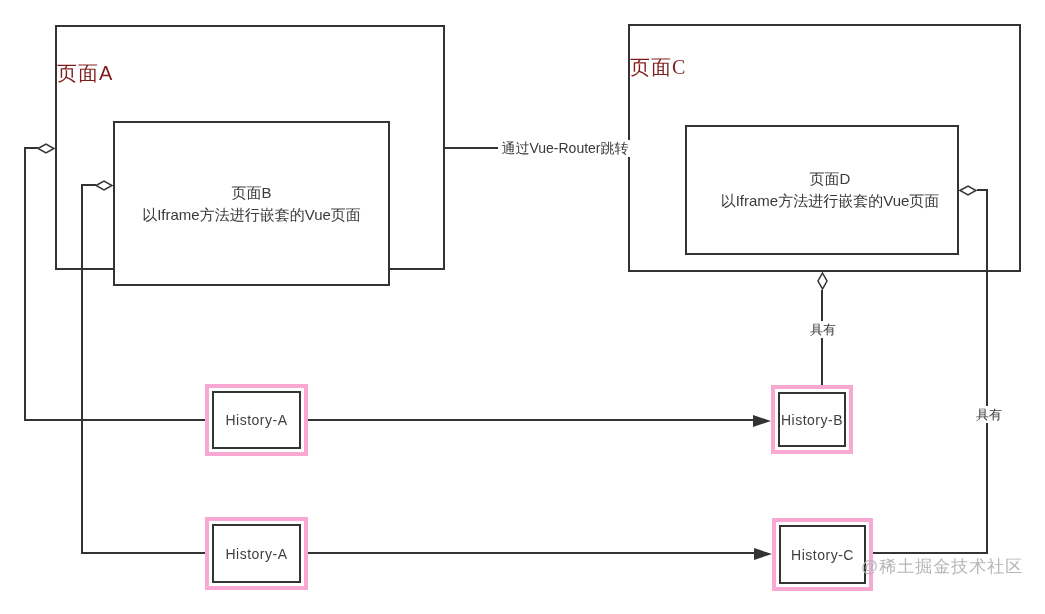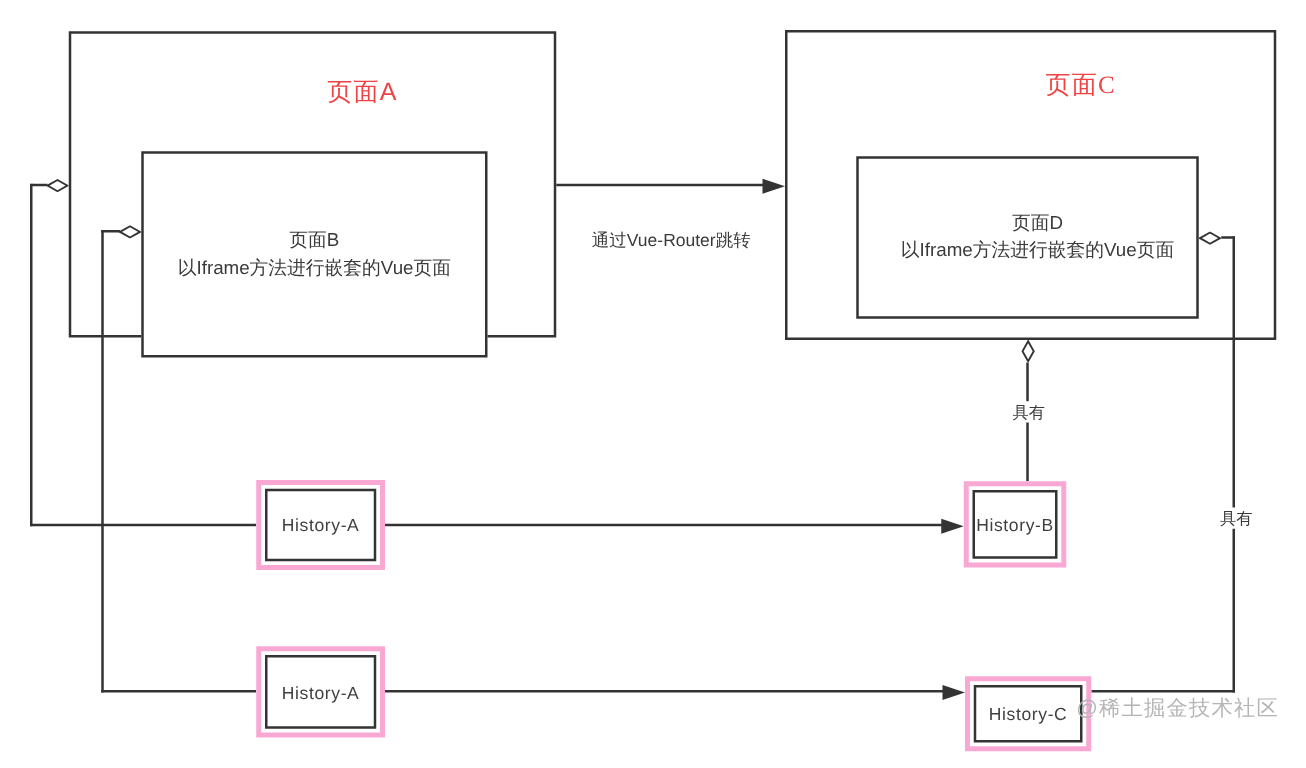--- a/index.html
+++ b/index.html
@@ -6,22 +6,22 @@
   .canvas {
     position:relative; width:1045px; height:614px; background:#ffffff;
     font-family:"Liberation Sans","DejaVu Sans",sans-serif; color:#333;
     overflow:hidden;
   }
   .big-box {
     position:absolute; box-sizing:border-box;
     border:2px solid #333; background:#fff;
   }
   .box-title {
-    position:absolute; left:0; width:100%; text-align:center;
-    font-size:20px; color:#ef4444; letter-spacing:1px;margin-left:40px;
+    position:absolute; left:0; width:100%; text-align:left;
+    font-size:20px; color:#7f1d1d; letter-spacing:1px;
   }
   .inner-box {
     position:absolute; box-sizing:border-box;
     border:2px solid #333; background:#fff;
     display:flex; align-items:center; justify-content:center;
   }
   .inner-text { text-align:center; font-size:15px; line-height:22px; color:#3a3a3a; }
   .hist {
     position:absolute; box-sizing:border-box;
     border:4px solid #f9a8d4; background:#fff; padding:3px;
@@ -52,26 +52,26 @@
   #pageA .box-title { top:33px; }
   #pageC { left:628px; top:24px;  width:393px; height:248px; }
   #pageC .box-title { top:28px;font-family:Liberation Serif, serif; }
   #pageB { left:113px; top:121px; width:277px; height:165px; }
   #pageD { left:685px; top:125px; width:274px; height:130px;padding-left:16px; }
 
   
   #histA1 { left:205px; top:384px; width:103px; height:72px; }
   #histB  { left:771px; top:385px; width:82px; height:69px; }
   #histA2 { left:205px; top:517px; width:103px; height:73px; }
-  #histC  { left:772px; top:541px; width:101px; height:60px; }
+  #histC  { left:772px; top:518px; width:101px; height:73px; }
 
   
   #router-line  { left:445px; top:147px; width:167px; height:2px; }
   #router-arrow { left:610px; top:143px; }
-  #router-label { left:470px; top:140px; width:134px;margin-top:44px; }
+  #router-label { left:498px; top:140px; width:134px; }
 
   
   #l1a { left:25px; top:147px; width:13px; height:2px; }
   #diamond-a { left:37px; top:143px; }
   #l1b { left:24px; top:147px; width:2px; height:274px; }
   #l1c { left:24px; top:419px; width:181px; height:2px; }
 
   
   #l2a { left:81px; top:184px; width:15px; height:2px; }
   #diamond-b { left:95px; top:180px; }

